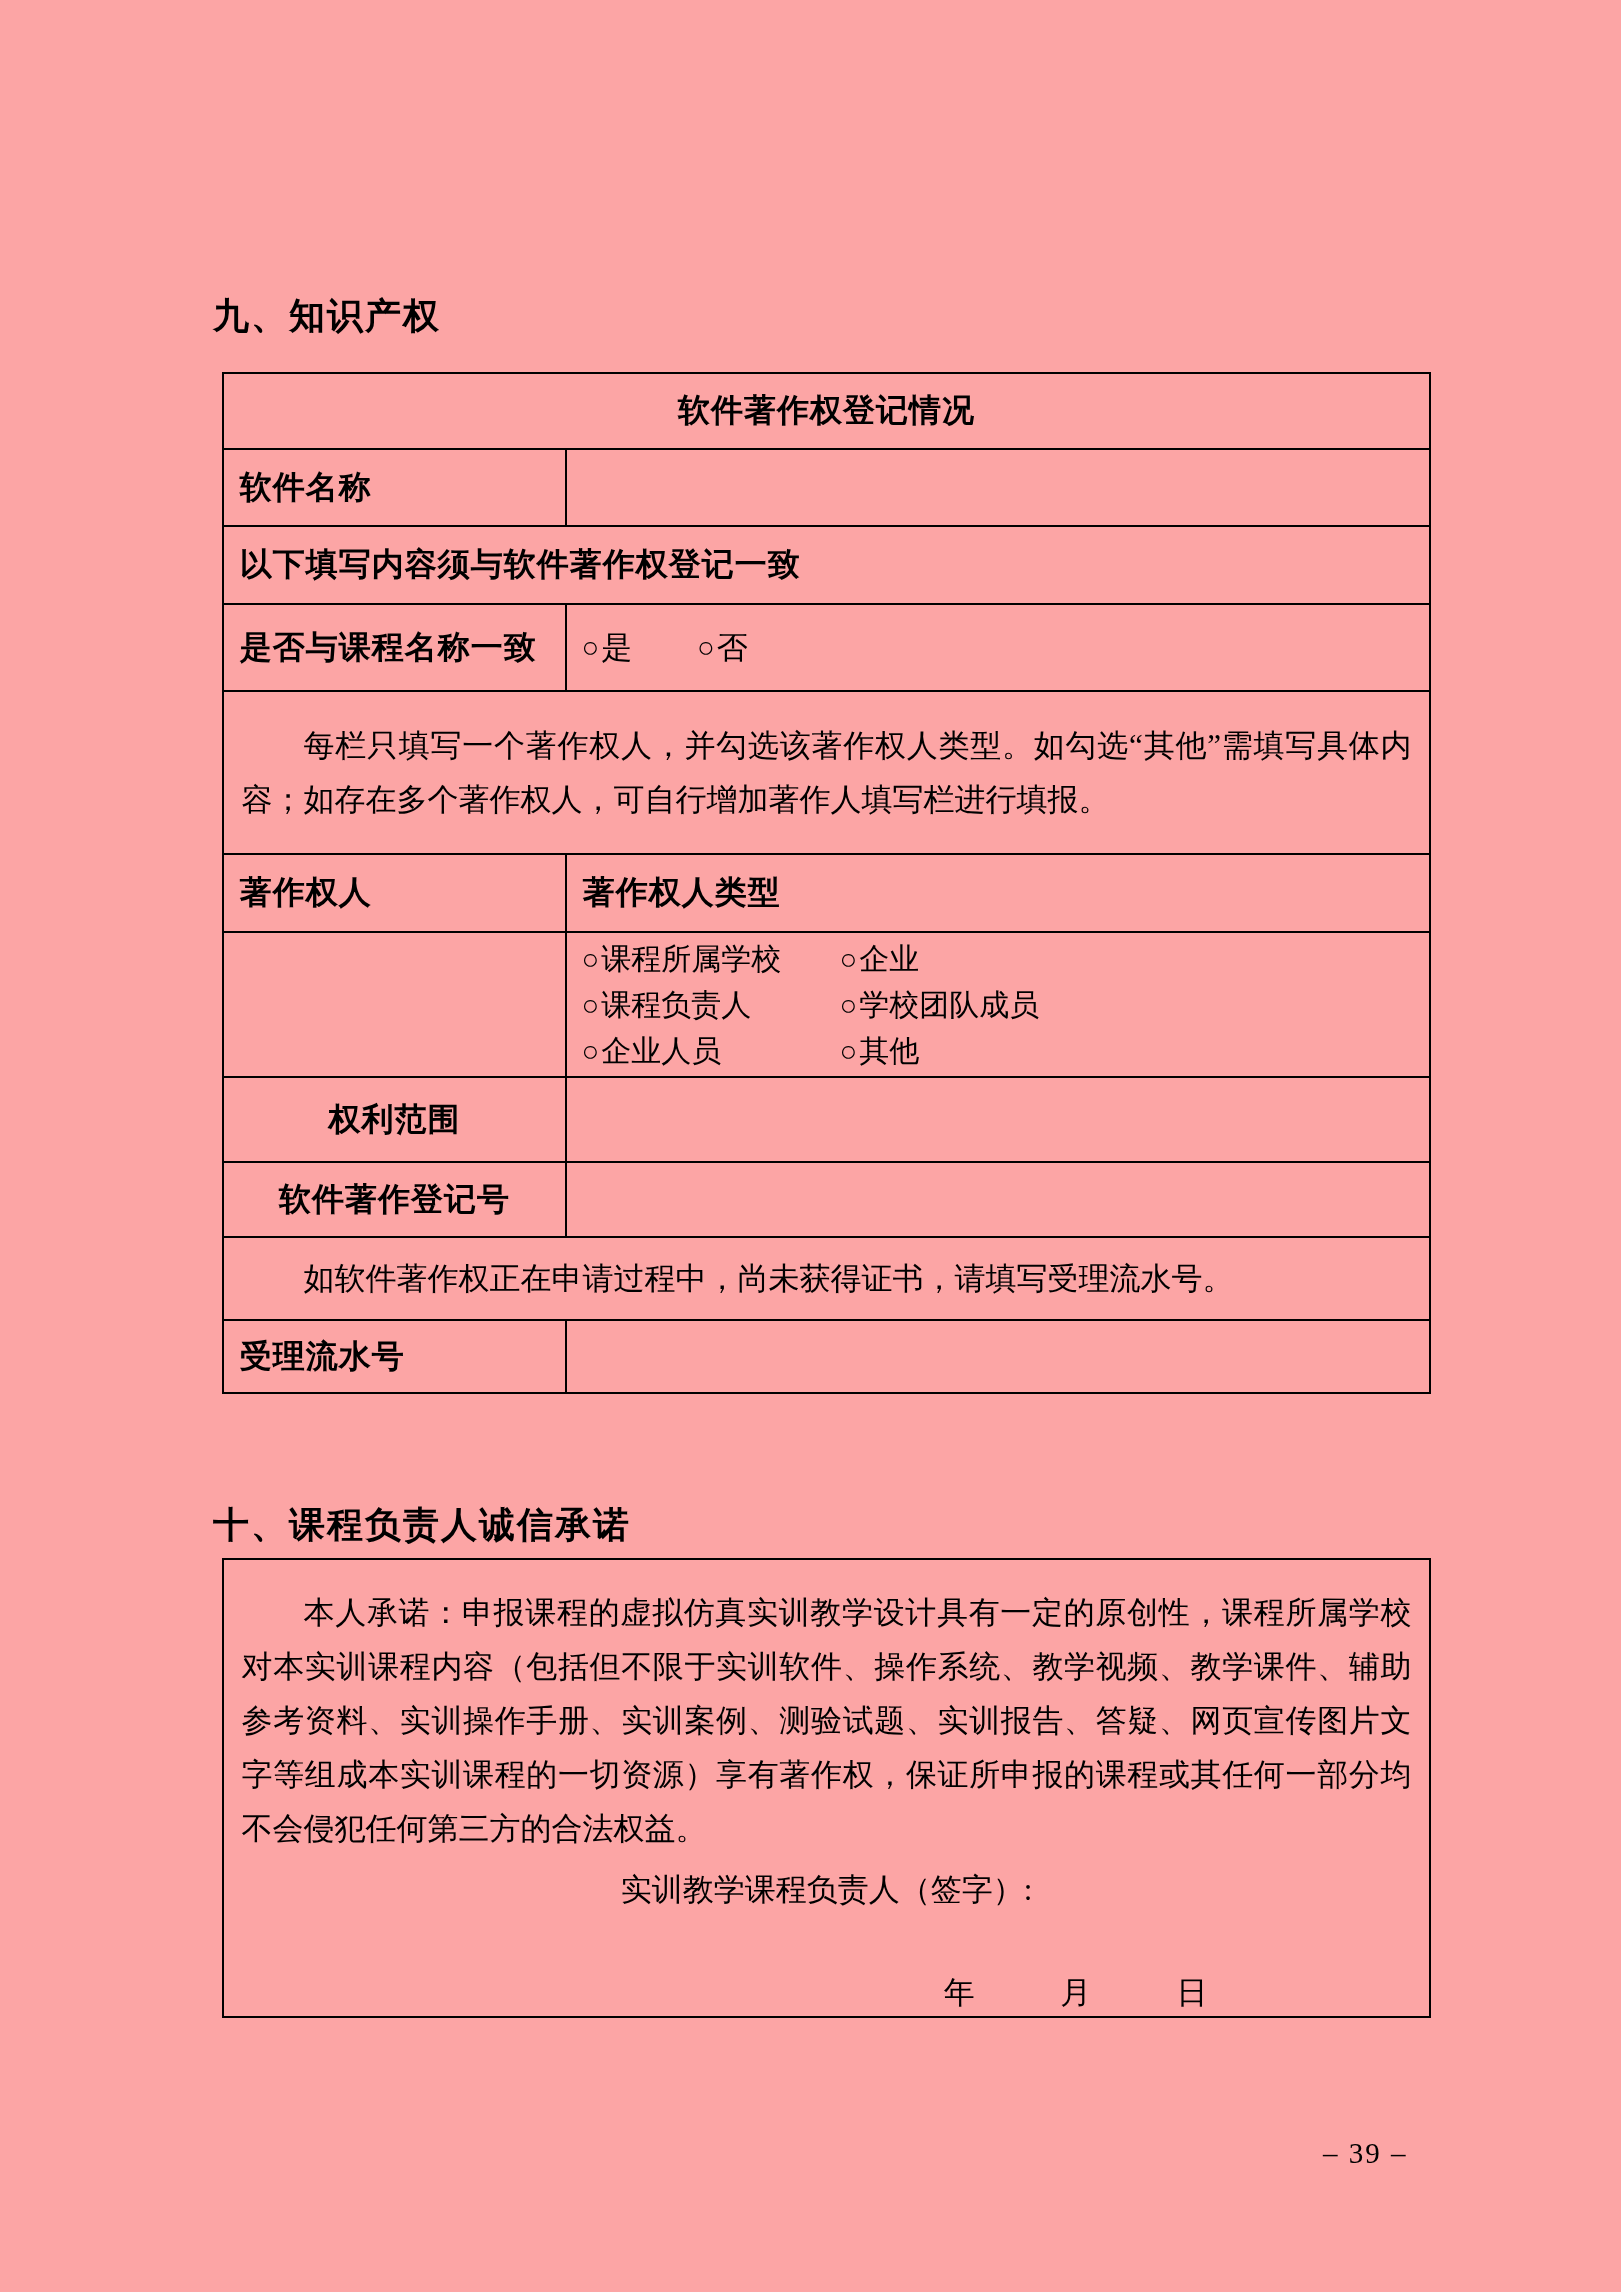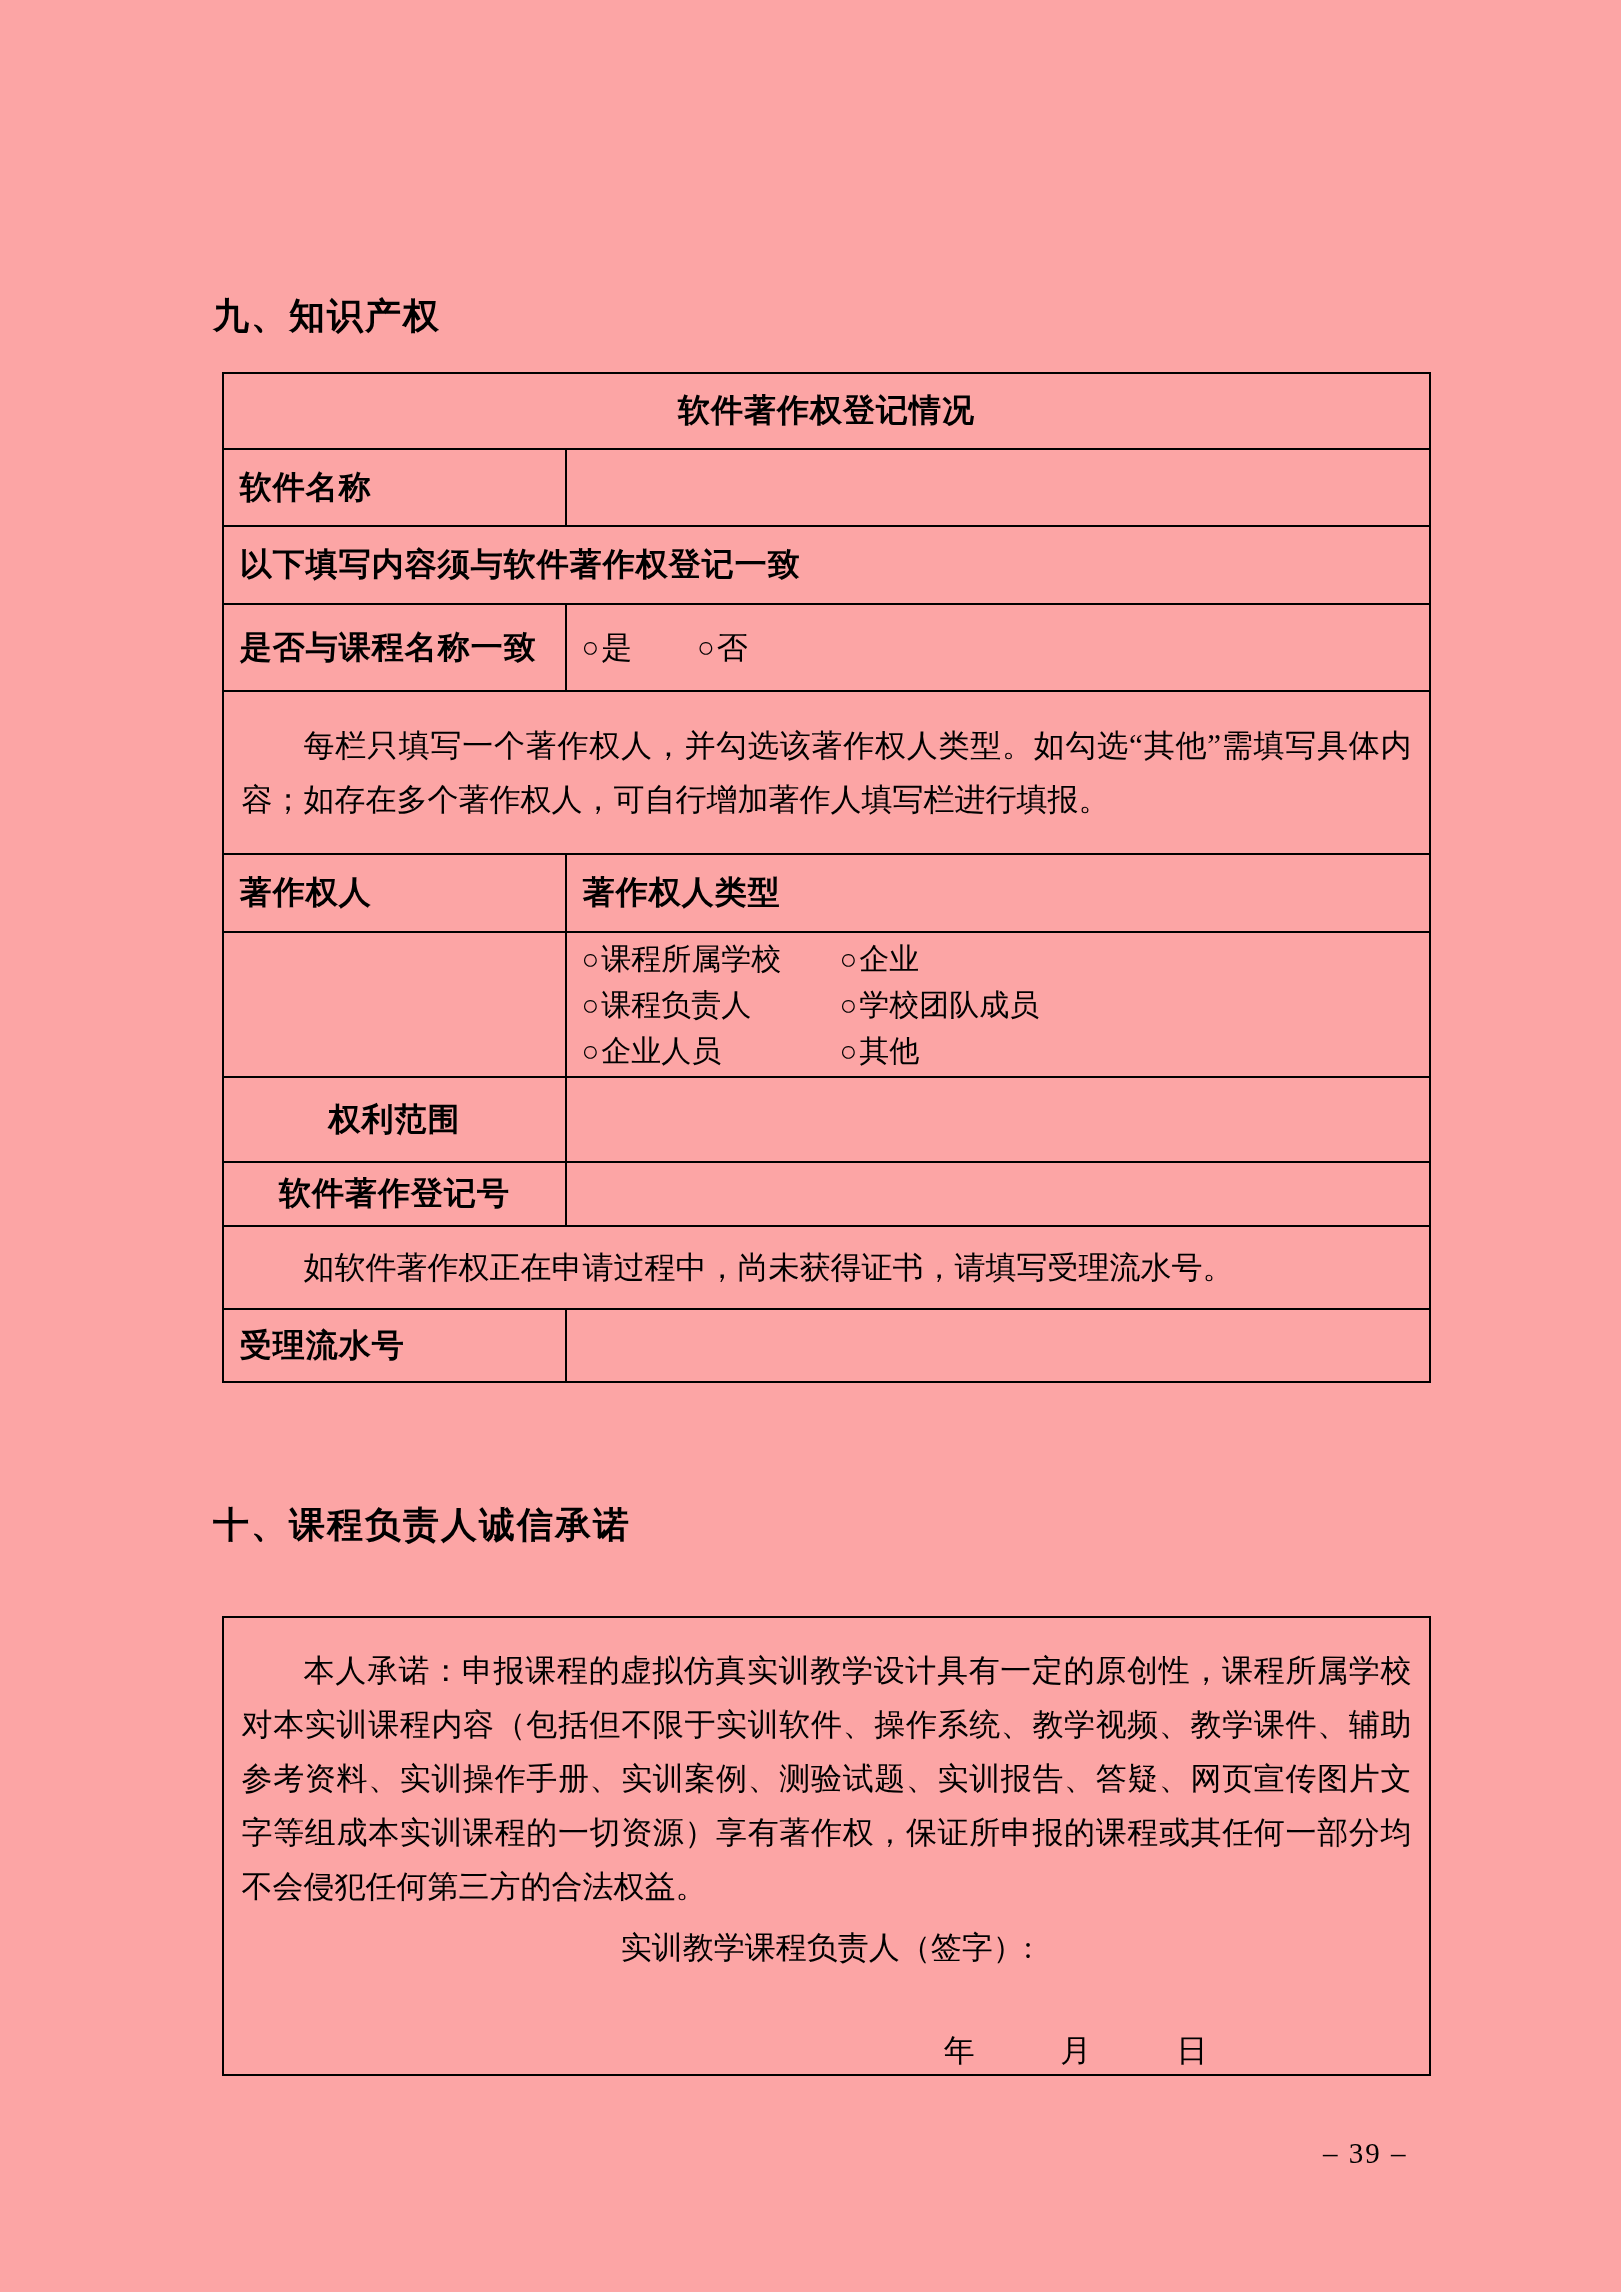--- a/index.html
+++ b/index.html
@@ -43,21 +43,21 @@
   .radio-glyph{font-size:29px;margin-right:2px;}
   .yesno-cell{padding-left:14.7px;font-size:31px;}
   .yesno-cell .opt{margin-right:65px;}
   .opts-grid{
     flex:1;align-self:center;display:grid;grid-template-columns:258px auto;
     padding-left:14.7px;box-sizing:border-box;
     font-size:30px;line-height:46px;
   }
   
   .pledge-box{
-    position:absolute;left:222px;top:1616px;width:1209px;height:460px;
+    position:absolute;left:222px;top:1558px;width:1209px;height:460px;
     border:2px solid #000;box-sizing:border-box;
     padding:25.5px 17.6px 0 17.6px;
   }
   .pledge-box .pledge{
     margin:0;text-indent:2em;text-align:justify;
     font-size:31px;line-height:54px;
   }
   .sig-line{
     margin-top:7.8px;text-align:center;font-size:31px;line-height:54px;
   }
@@ -147,21 +147,21 @@
           </span>
         </div>
       </div>
     </div>
 
     <div class="trow" style="height:85px;">
       <div class="cell-l lbl center-lbl">权利范围</div>
       <div class="cell-r"></div>
     </div>
 
-    <div class="trow" style="height:64px;">
+    <div class="trow" style="height:75px;">
       <div class="cell-l lbl center-lbl">软件著作登记号</div>
       <div class="cell-r"></div>
     </div>
 
     <div class="trow" style="height:83px;">
       <div class="para-cell">
         <p class="para" style="line-height:43px;">如软件著作权正在申请过程中，尚未获得证书，请填写受理流水号。</p>
       </div>
     </div>
 

